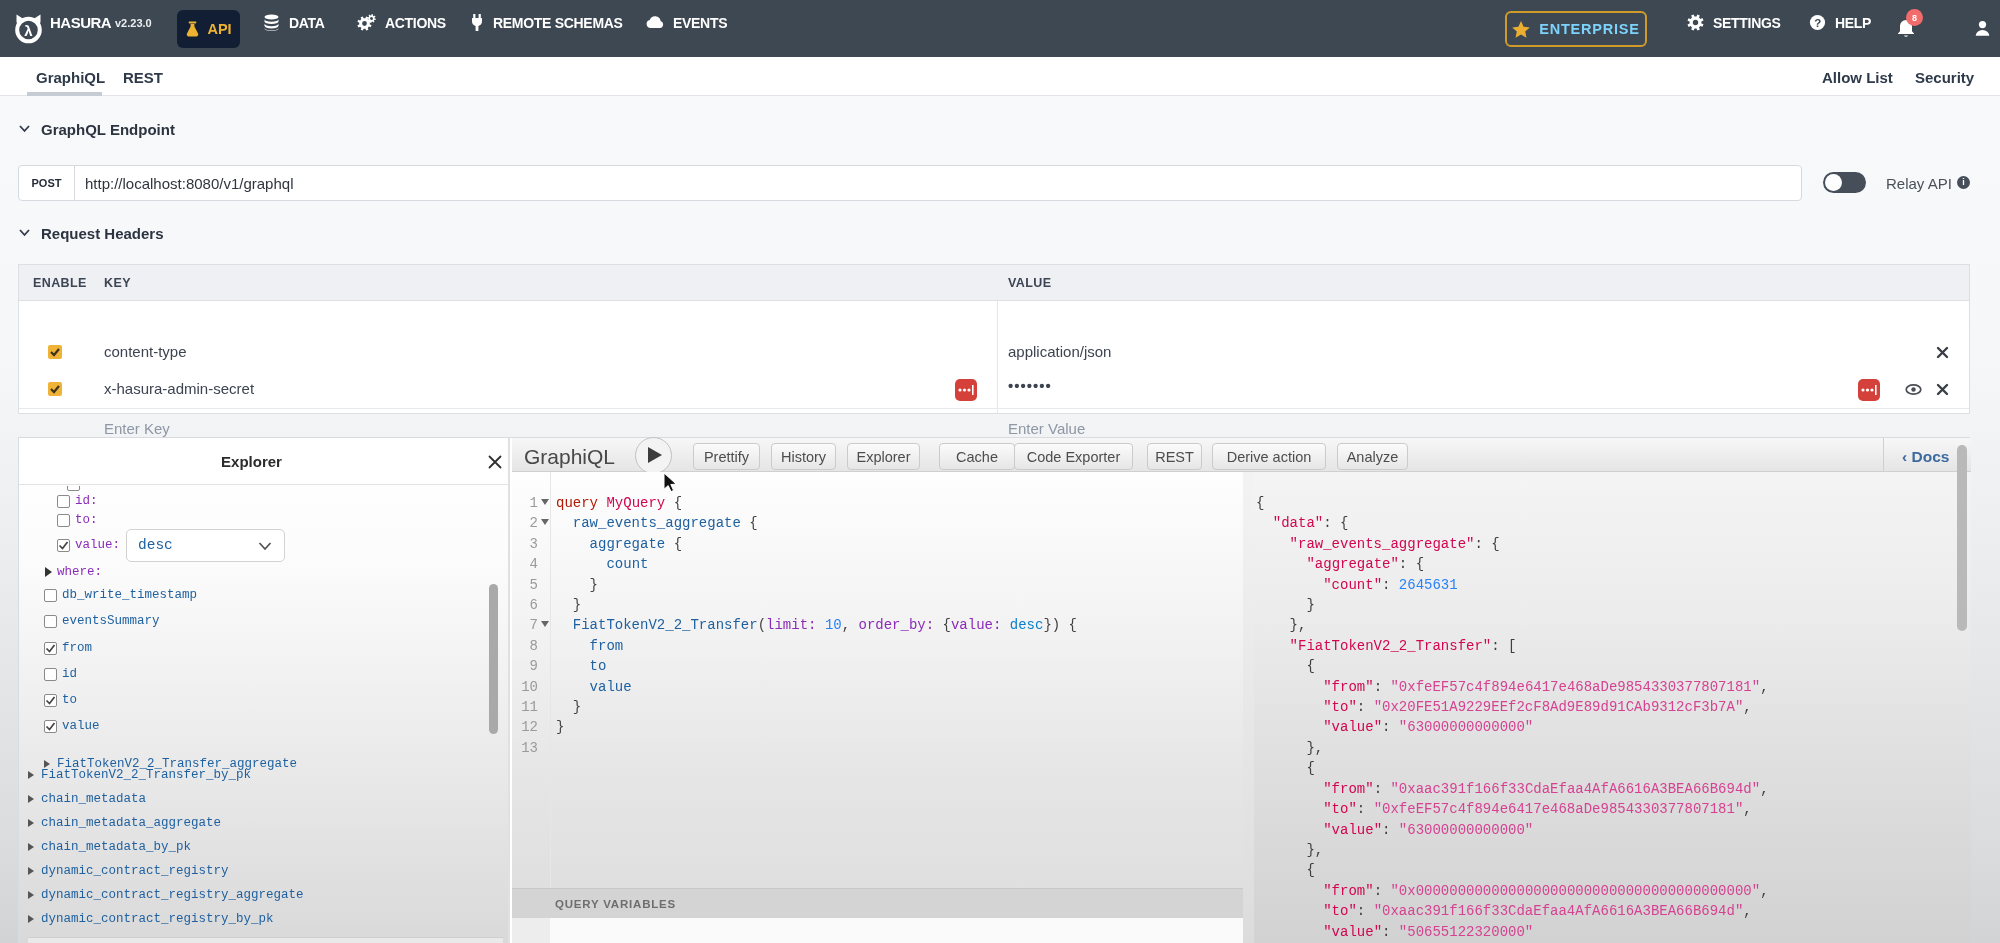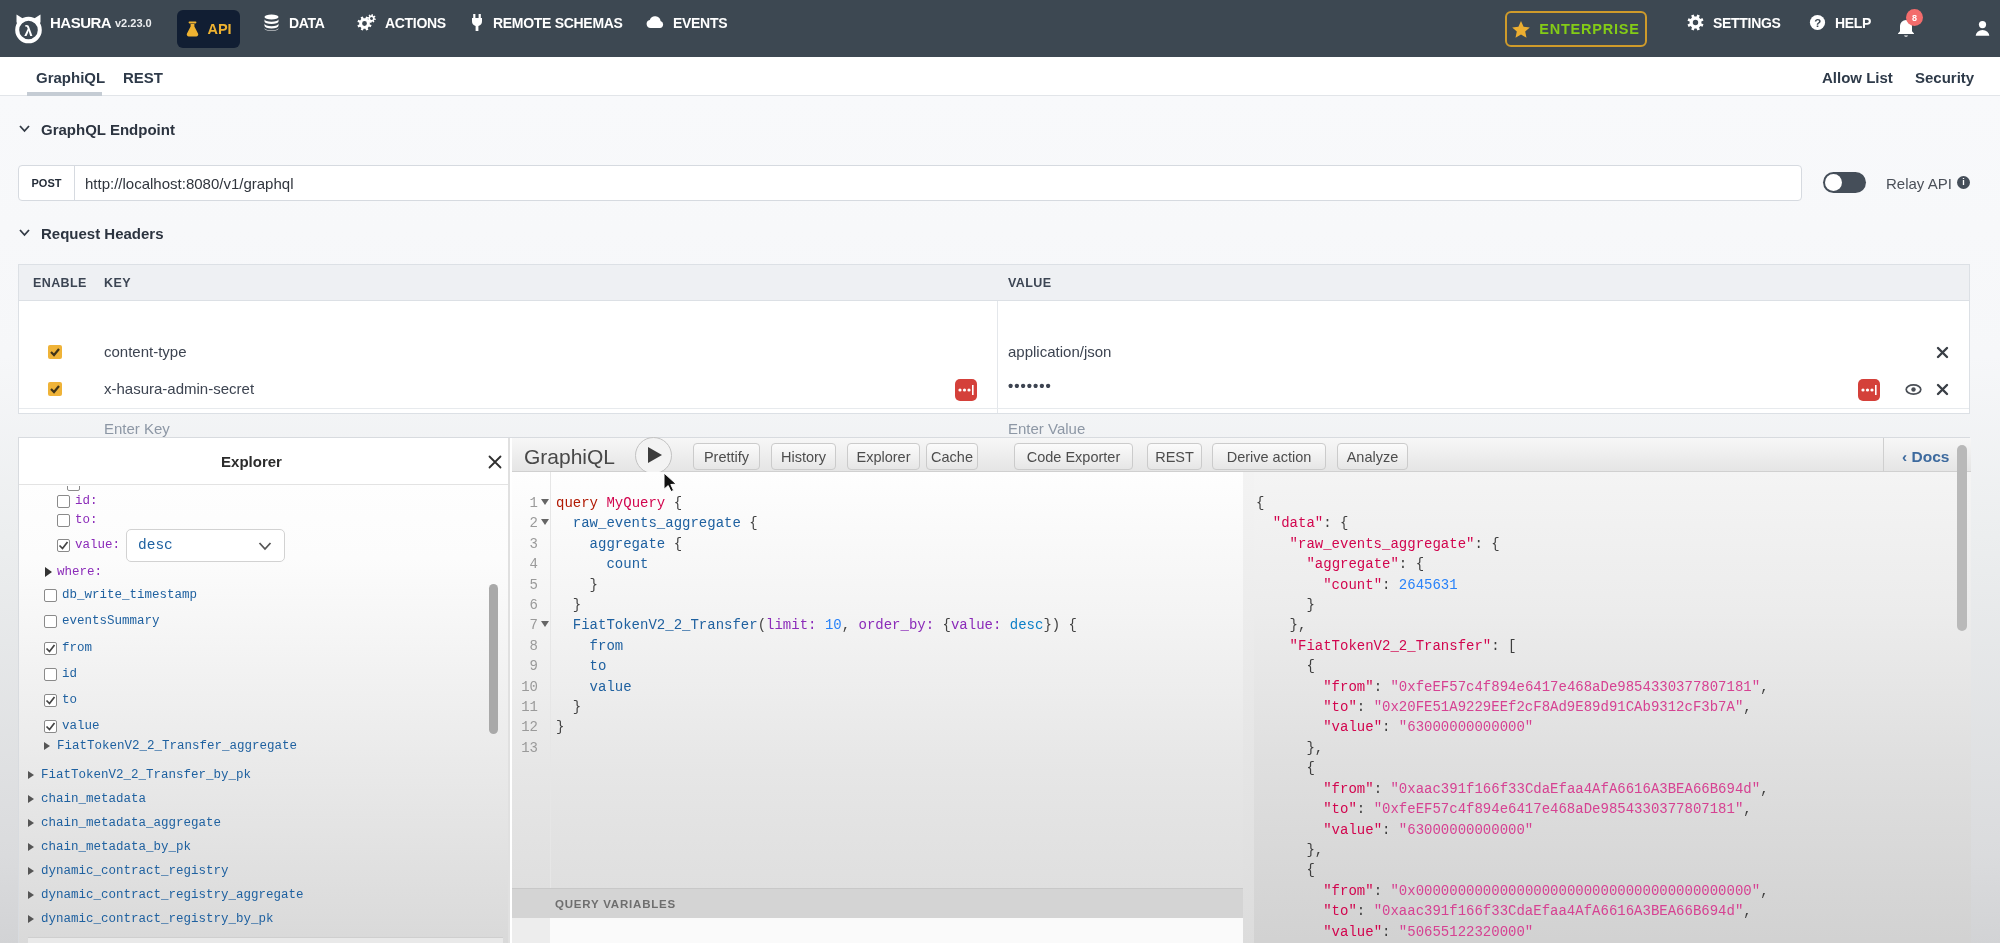--- a/index.html
+++ b/index.html
@@ -6,21 +6,21 @@
 html,body { width:2000px; height:943px; overflow:hidden; }
 body { font-family:"Liberation Sans", sans-serif; background:#f8f9fb; position:relative; }
 .abs { position:absolute; }
 .mono { font-family:"Liberation Mono", monospace; }
 .b { font-weight:bold; }
 
 
 #nav { position:absolute; left:0; top:0; width:2000px; height:57px; background:#3d4852; }
 #nav .navitem { position:absolute; top:0; height:45px; display:flex; align-items:center; color:#fff; font-weight:bold; font-size:14px; letter-spacing:-0.3px; gap:9px; }
 #apibtn { position:absolute; left:177px; top:10px; width:63px; height:38px; background:#111e33; border-radius:6px; display:flex; align-items:center; justify-content:center; gap:7px; color:#eeb231; font-weight:bold; font-size:14.5px; }
-#entbtn { position:absolute; left:1505px; top:11px; width:142px; height:36px; border:2px solid #cf9b2b; border-radius:6px; display:flex; align-items:center; justify-content:center; gap:9px; color:#84cc16; font-weight:bold; font-size:14.5px; letter-spacing:0.8px; }
+#entbtn { position:absolute; left:1505px; top:11px; width:142px; height:36px; border:2px solid #cf9b2b; border-radius:6px; display:flex; align-items:center; justify-content:center; gap:9px; color:#7dd3fc; font-weight:bold; font-size:14.5px; letter-spacing:0.8px; }
 #bellbadge { position:absolute; left:1906px; top:9px; width:17px; height:17px; background:#f36c6c; border-radius:50%; color:#fff; font-size:9px; font-weight:bold; display:flex; align-items:center; justify-content:center; }
 
 
 #tabbar { position:absolute; left:0; top:57px; width:2000px; height:39px; background:#fff; border-bottom:1px solid #e2e5e9; }
 #tabbar .t { position:absolute; top:12px; font-weight:bold; font-size:15px; color:#2e3a49; }
 #gqlunder { position:absolute; left:27px; top:35px; width:75px; height:4px; background:#c5ccd4; }
 
 
 #content { position:absolute; left:0; top:96px; width:2000px; height:847px;
   background:linear-gradient(180deg,#f8f9fb 0px,#f6f7f9 260px,#eceeef 440px,#dadbdd 760px,#d2d3d5 847px); }
@@ -302,21 +302,21 @@
             <span class="fld">to</span>
           </div>
 <div class="exrow" style="left:25px;top:231px;">
             <span class="exck">
               <svg width="13" height="13" viewBox="0 0 13 13" style="position:absolute;left:-1px;top:-1px">
                 <polyline points="2.5,6.5 5.5,9.5 10.5,3" fill="none" stroke="#444" stroke-width="1.7"></polyline>
               </svg>
             </span>
             <span class="fld">value</span>
           </div>
-<div class="exrow" style="left:9px;top:251px;padding-left:16px;">
+<div class="exrow" style="left:9px;top:269px;padding-left:16px;">
             <span class="tri" style="border-left-width:6px;border-top-width:4.5px;border-bottom-width:4.5px;"></span>
             <span class="fld" style="margin-left:2px;">FiatTokenV2_2_Transfer_aggregate</span>
           </div>
 <div class="exrow" style="left:9px;top:280px;">
             <span class="tri" style="border-left-width:6px;border-top-width:4.5px;border-bottom-width:4.5px;"></span>
             <span class="fld" style="margin-left:2px;">FiatTokenV2_2_Transfer_by_pk</span>
           </div>
 <div class="exrow" style="left:9px;top:304px;">
             <span class="tri" style="border-left-width:6px;border-top-width:4.5px;border-bottom-width:4.5px;"></span>
             <span class="fld" style="margin-left:2px;">chain_metadata</span>
@@ -347,21 +347,21 @@
       <div class="abs" style="left:9px;top:500px;width:475px;height:6px;background:#e9e9e9;"></div>
     </div>
     <div id="toolbar">
       <div id="gqtitle">GraphiQL</div>
       <div id="playbtn">
           <div class="ptri"></div>
         </div>
       <div class="tbtn" style="left:181px;width:67px;">Prettify</div>
       <div class="tbtn" style="left:259px;width:65px;">History</div>
       <div class="tbtn" style="left:335px;width:73px;">Explorer</div>
-      <div class="tbtn" style="left:414px;width:52px;">Cache</div>
+      <div class="tbtn" style="left:427px;width:76px;">Cache</div>
       <div class="tbtn" style="left:502px;width:119px;">Code Exporter</div>
       <div class="tbtn" style="left:635px;width:55px;">REST</div>
       <div class="tbtn" style="left:700px;width:114px;">Derive action</div>
       <div class="tbtn" style="left:825px;width:71px;">Analyze</div>
       <div class="abs" style="left:1371px;top:0;width:1px;height:38px;background:#cfcfcf;"></div>
       <div id="docslink">‹ Docs</div>
     </div>
     <div id="editor">
       <div id="gutterline"></div>
       <div id="lnums">1<br>2<br>3<br>4<br>5<br>6<br>7<br>8<br>9<br>10<br>11<br>12<br>13</div>

